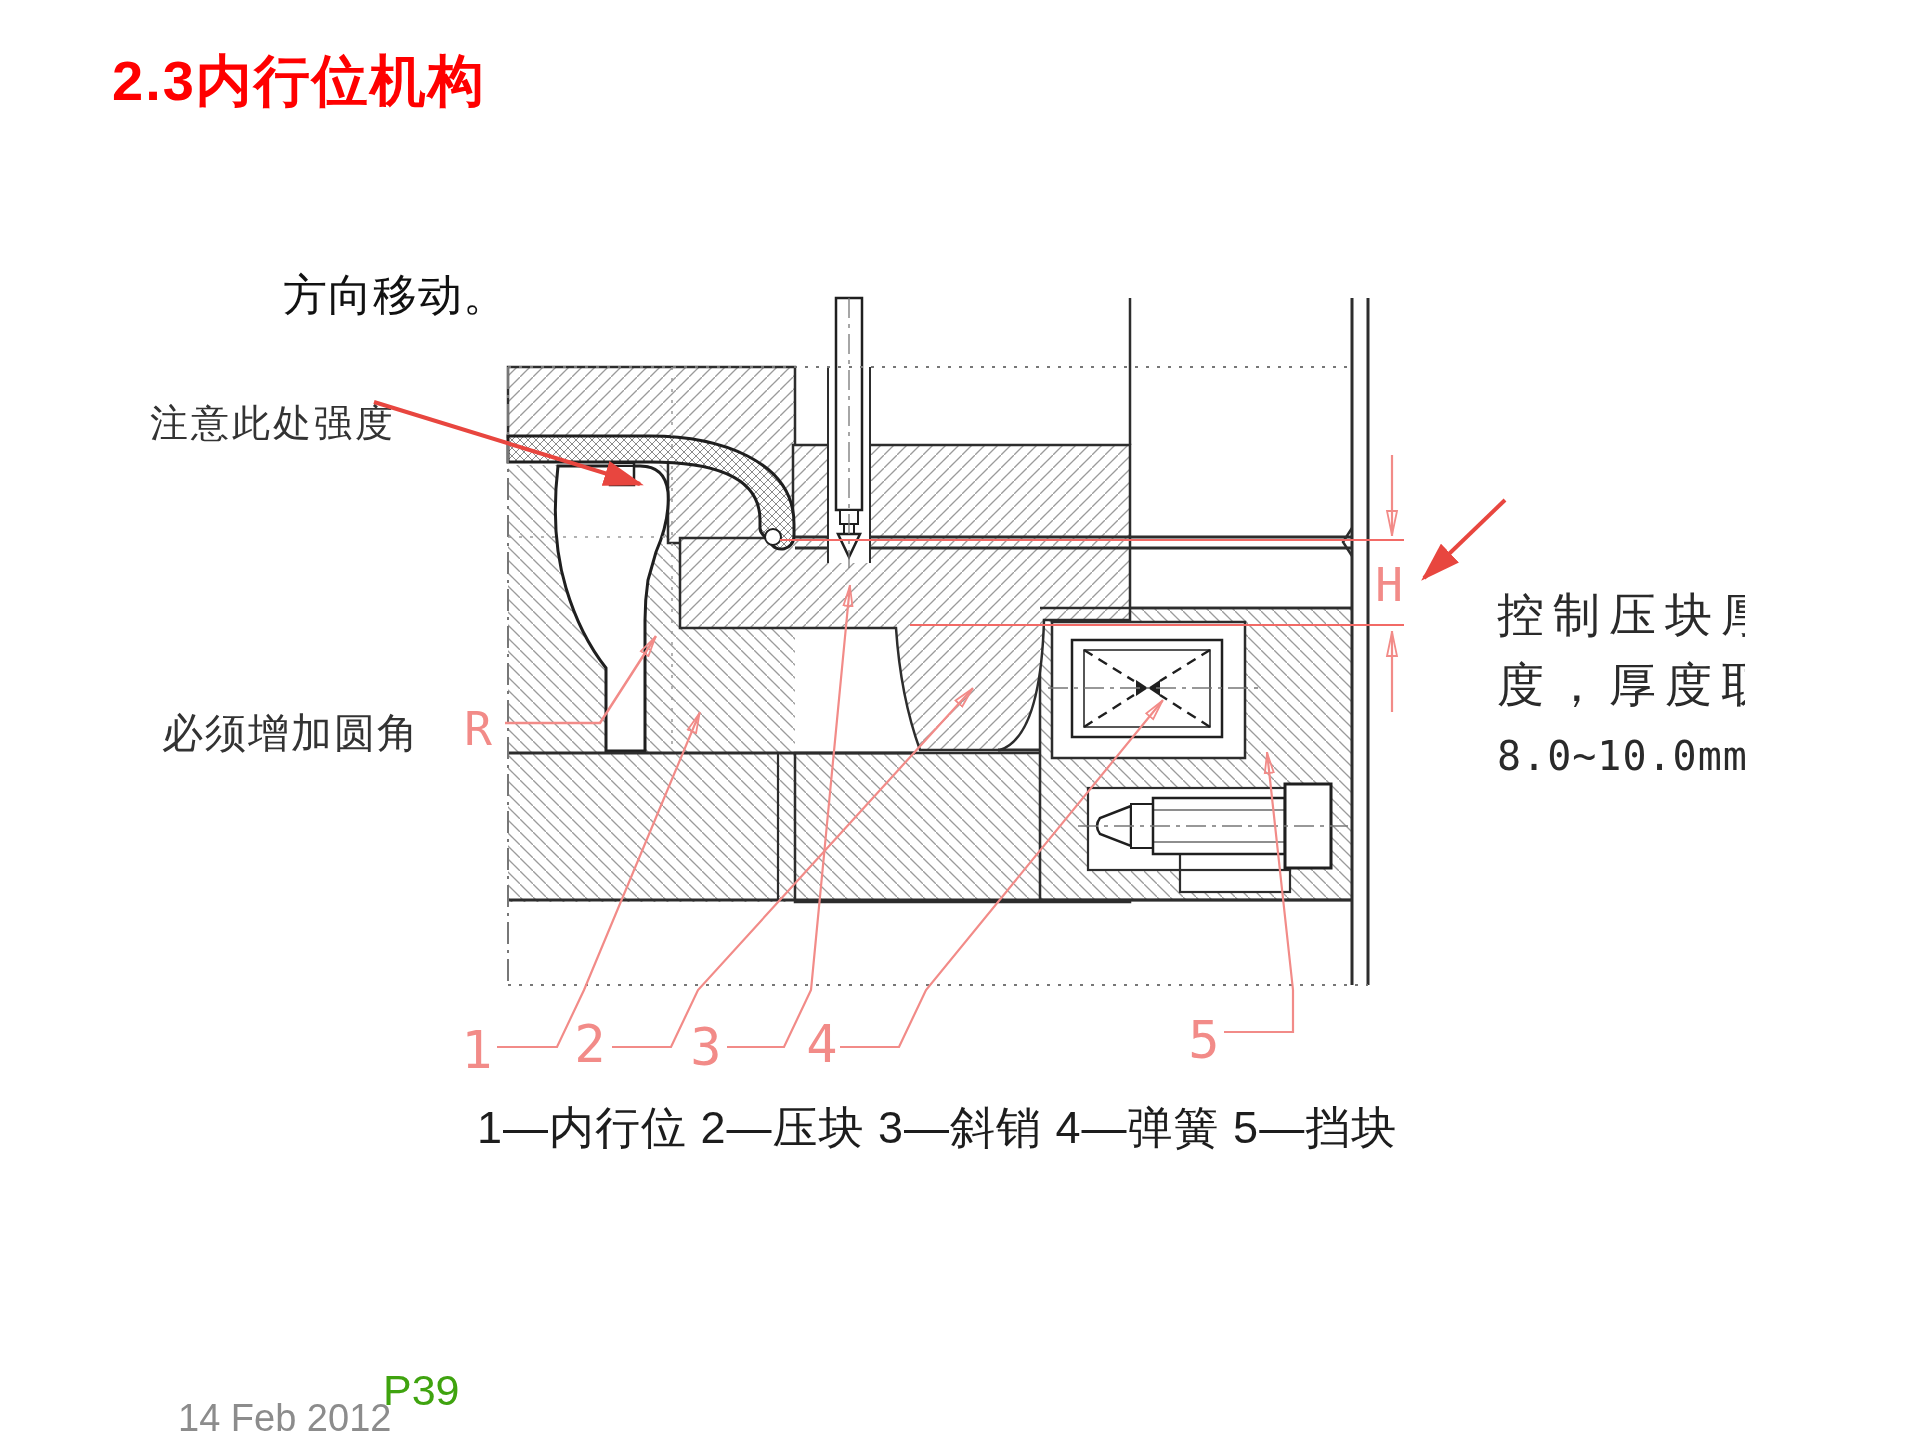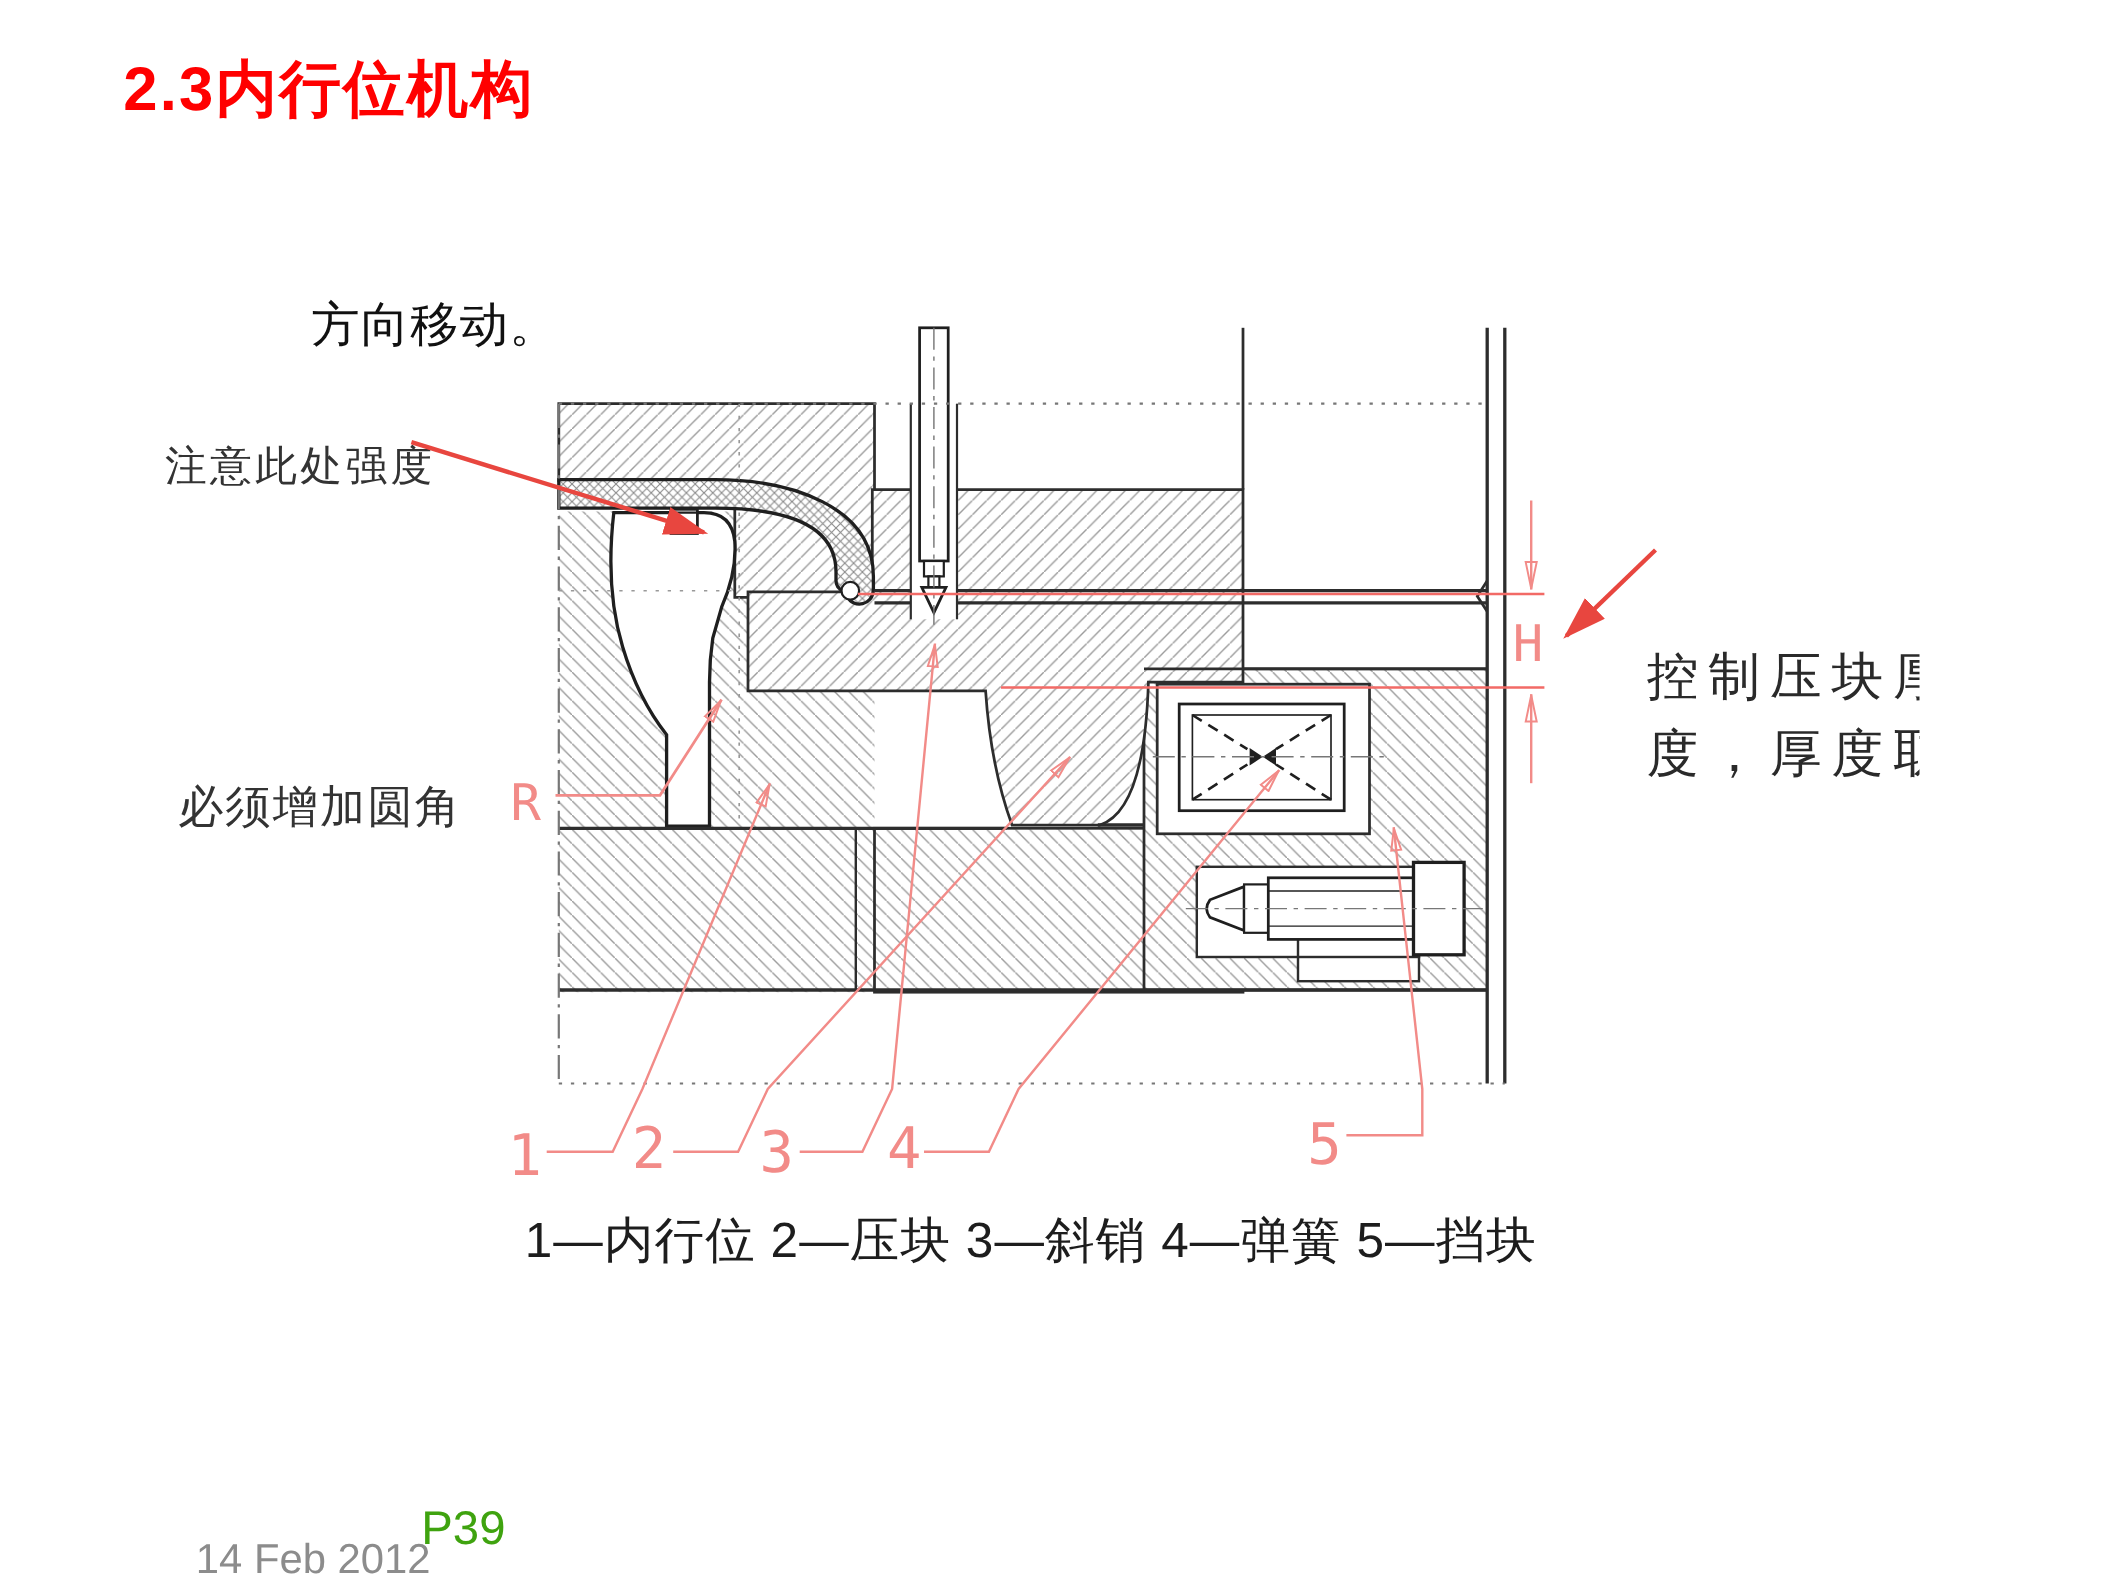--- a/index.html
+++ b/index.html
@@ -35,20 +35,21 @@
 <div id="stage">
 
   <div id="title" class="abs">2.3内行位机构</div>
   <div id="def2" class="abs def-line">方向移动。</div>
 
   <div id="lbl-strength" class="abs dwg-label">注意此处强度</div>
   <div id="lbl-fillet" class="abs dwg-label">必须增加圆角</div>
 
   <div id="note1" class="abs note-line">控制压块厚</div>
   <div id="note2" class="abs note-line">度，厚度取</div>
+  <div id="note3" class="abs">8.0~10.0mm</div>
 
   <div id="caption" class="abs">1—内行位 2—压块 3—斜销 4—弹簧 5—挡块</div>
 
   <div id="footer-date" class="abs">14 Feb 2012</div>
   <div id="footer-page" class="abs">P39</div>
 
   <svg class="abs" style="left:0;top:0" width="1920" height="1440" viewBox="0 0 1920 1440">
     <defs>
       <pattern id="hf" width="13" height="13" patternUnits="userSpaceOnUse">
         <path d="M-1,14 L14,-1" stroke="#9b9b9b" stroke-width="1.3"></path>

